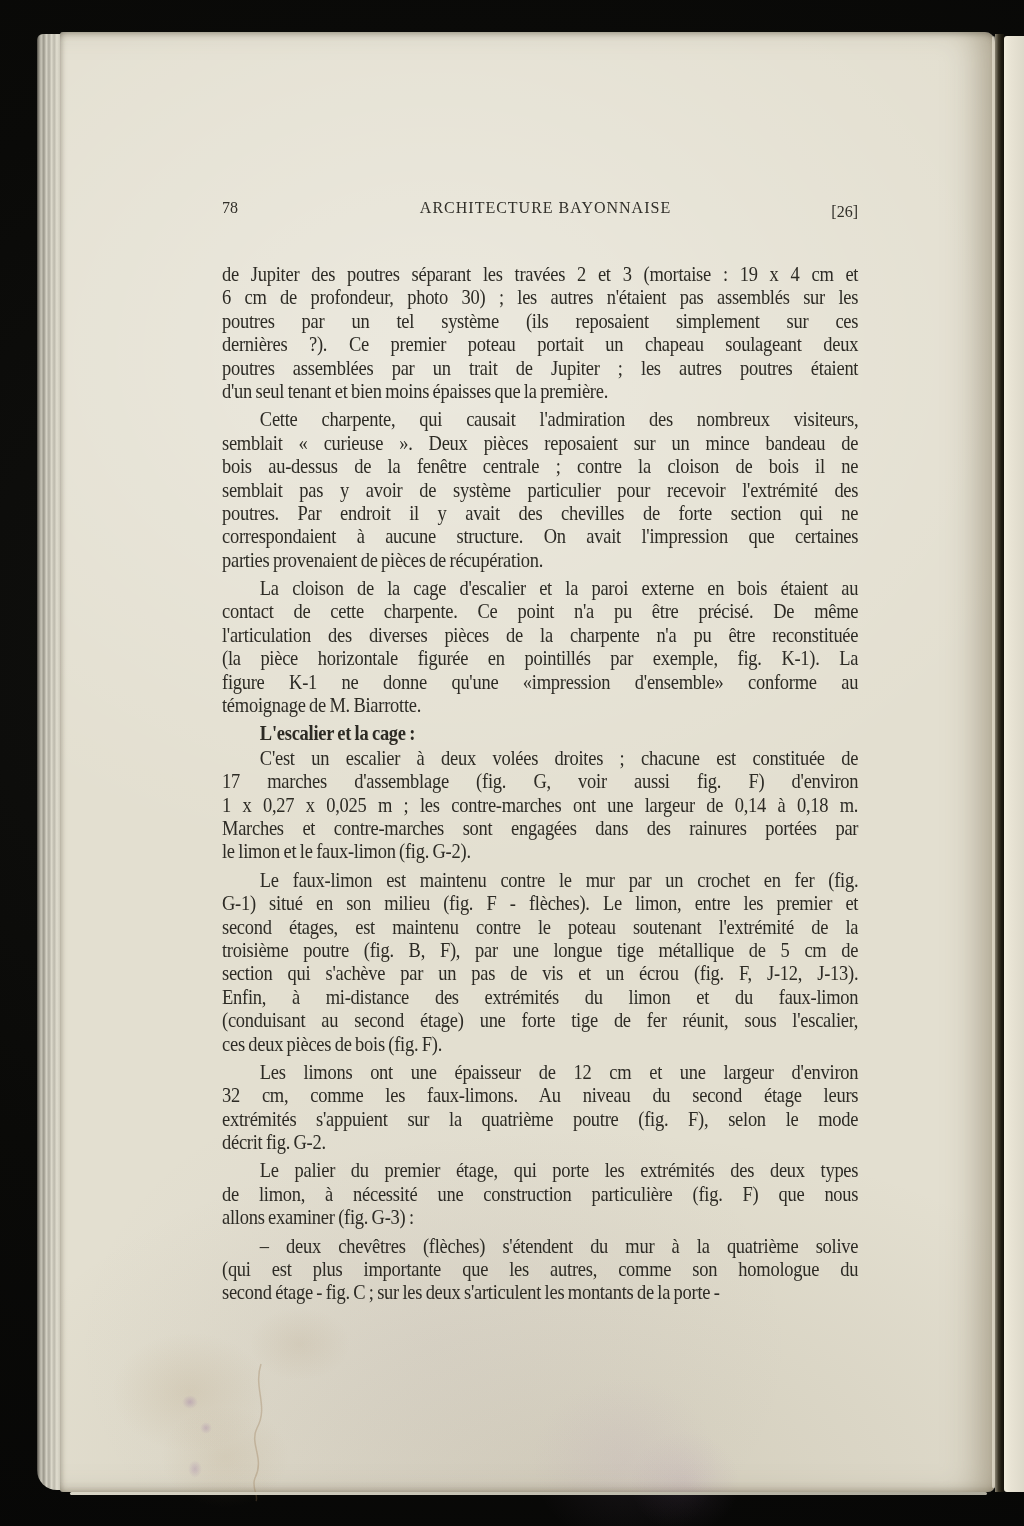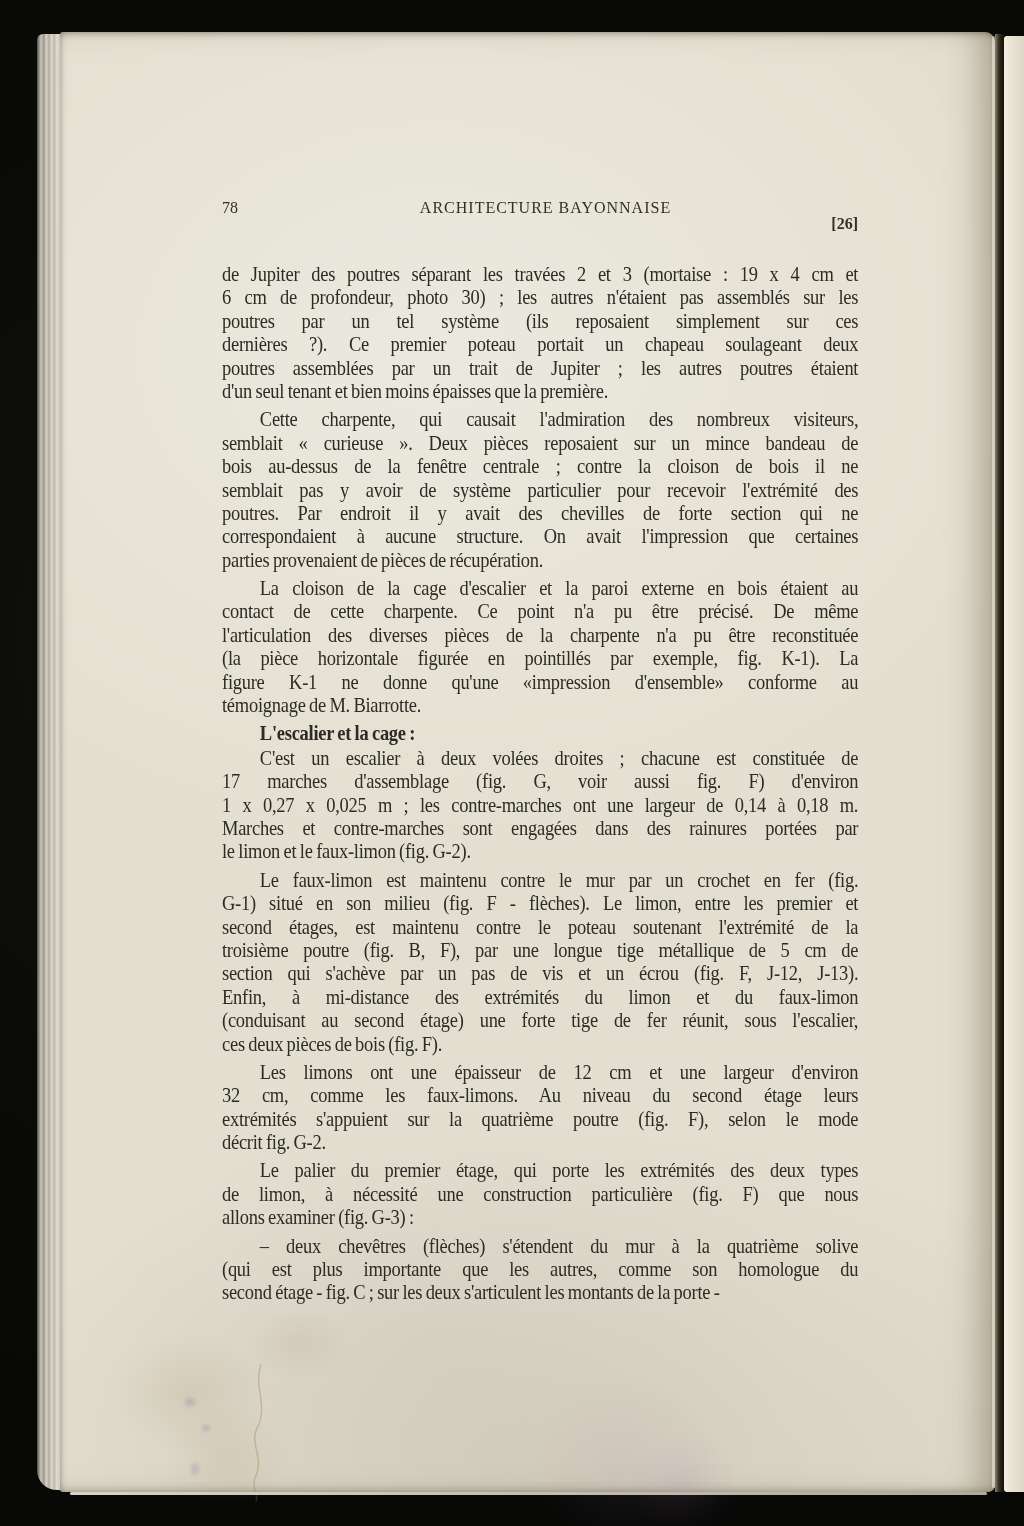--- a/index.html
+++ b/index.html
@@ -39,21 +39,21 @@
     background:linear-gradient(90deg,#8a8372 0%,#3a3527 40%,#201c12 70%,#15120b 100%);}
   .facing-page{position:absolute;left:1004px;top:36px;width:20px;height:1456px;
     border-radius:3px 0 0 3px;
     background:linear-gradient(90deg,#f3eedf 0%,#e8e3d4 35%,#ddd9ca 100%);}
 
   
   .header{position:absolute;left:162px;top:165px;width:636px;height:22px;
     font-size:16px;line-height:22px;color:#312f29;}
   .header .num{position:absolute;left:0;top:0;}
   .header .title{position:absolute;left:11px;right:0;top:0;text-align:center;letter-spacing:1px;}
-  .header .ref{position:absolute;right:0;top:16px;font-weight:bold;}
+  .header .ref{position:absolute;right:0;top:4px;}
 
   
   .text-block{position:absolute;left:162px;top:231px;width:723px;
     transform:scaleX(0.88);transform-origin:left top;
     color:#2d2b25;font-size:21px;letter-spacing:-0.3px;word-spacing:-1px;}
   .paragraph{margin:0 0 5px 0;}
   .paragraph.heading{font-weight:bold;margin:4px 0 1px 0;}
   .text-line{height:23.4px;line-height:23.4px;text-align:justify;text-align-last:justify;}
   .text-line.last{text-align-last:left;}
   .text-line.indent{padding-left:43px;}

